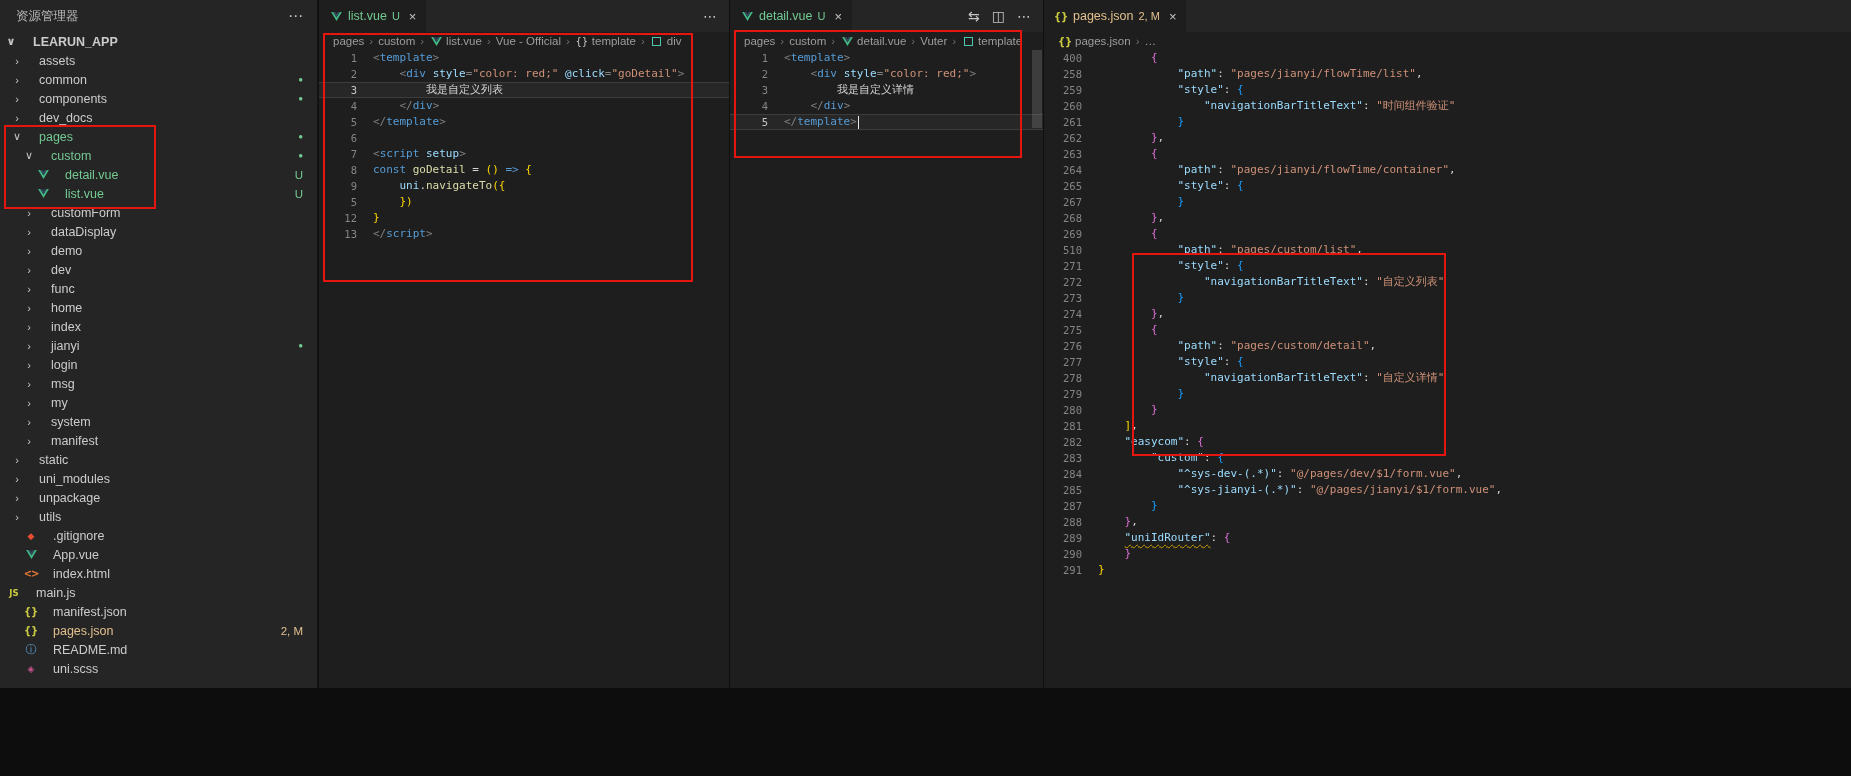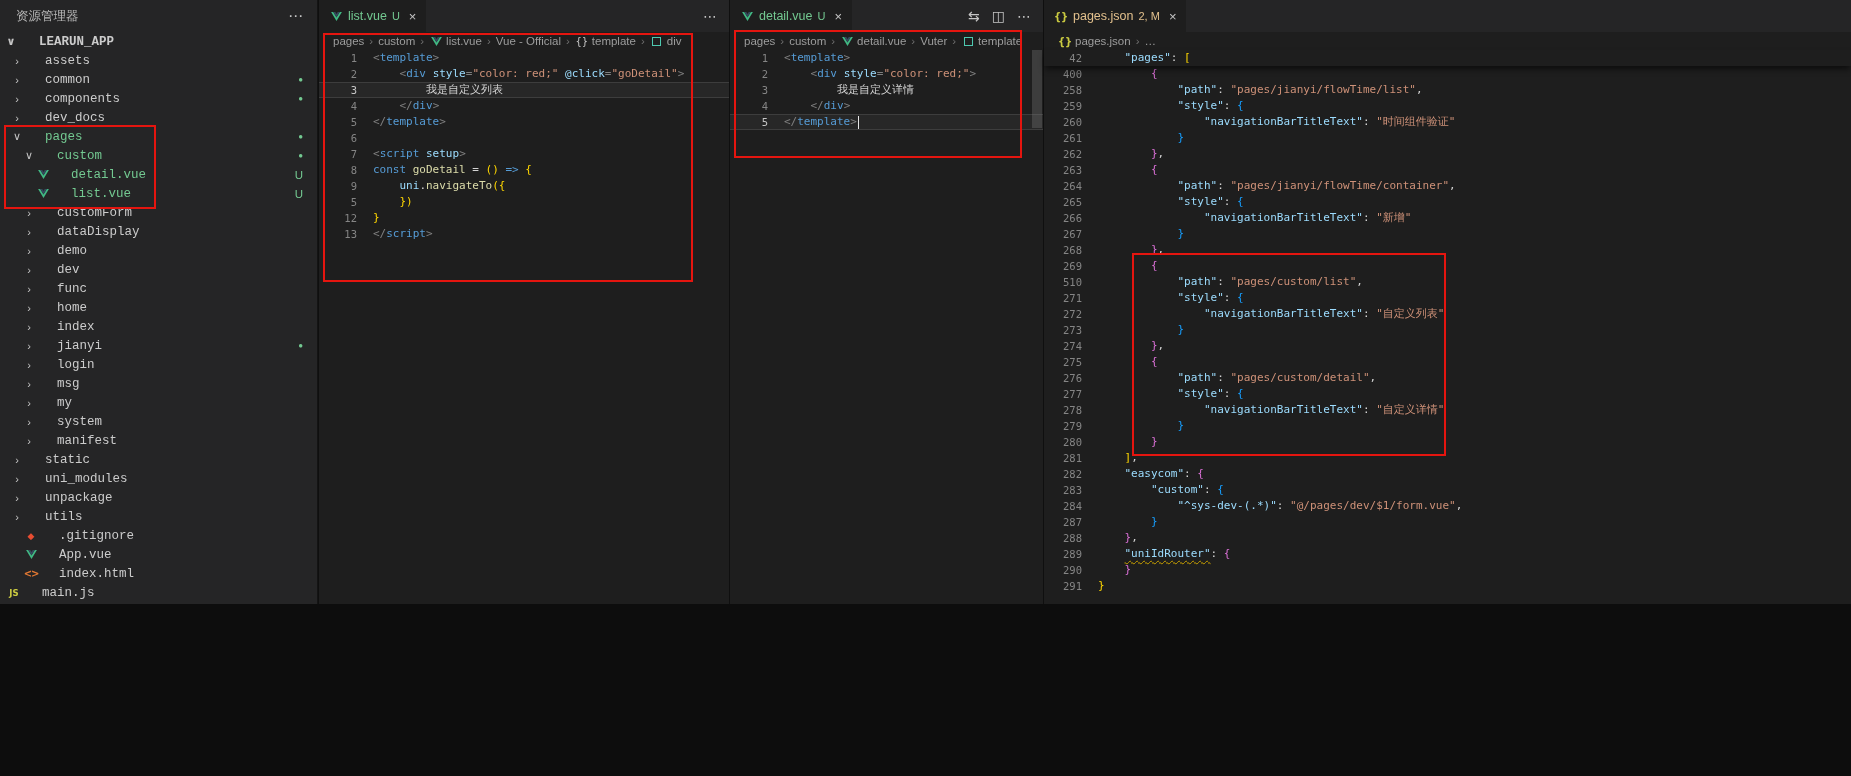--- a/index.html
+++ b/index.html
@@ -1,29 +1,29 @@
 <!DOCTYPE html>
 <html><head>
 <meta charset="utf-8">
 <style>
   html,body{margin:0;padding:0;background:#0d0d0d;}
-  .app{width:1851px;height:604px;display:flex;background:#1e1e1e;position:relative;overflow:hidden;
+  .app{width:1851px;height:688px;display:flex;background:#1e1e1e;position:relative;overflow:hidden;
        font-family:"Liberation Sans","DejaVu Sans",sans-serif;color:#cccccc;}
   
   .sidebar{width:317px;flex:none;background:#252526;position:relative;border-right:1px solid #141414;}
   .sb-header{height:32px;display:flex;align-items:center;justify-content:space-between;
              padding:0 14px 0 16px;font-size:12.5px;color:#bbbbbb;}
   .sb-more{font-size:15px;color:#c5c5c5;cursor:pointer;}
   .root-row{height:19px;display:flex;align-items:center;padding-left:4px;font-weight:bold;
             font-size:12.5px;color:#cccccc;cursor:pointer;}
   .tree{position:relative;}
   .trow{height:19px;display:flex;align-items:center;padding-right:14px;font-size:12.5px;
         color:#cccccc;cursor:pointer;white-space:nowrap;}
   .chev{width:14px;flex:none;text-align:center;color:#c5c5c5;font-size:11px;}
-  .tlabel{margin-left:21px;font-family:Liberation Mono, monospace;}
+  .tlabel{margin-left:15px;}
   .tbadge{margin-left:auto;font-size:11.5px;}
   .tbadge.dot{font-size:8px;}
   .c-added{color:#73c991;}
   .c-modified{color:#e2c08d;}
   
   .fi{display:inline-flex;width:14px;flex:none;justify-content:center;align-items:center;
       font-weight:bold;font-size:10px;font-family:"DejaVu Sans",sans-serif;}
   .fi svg{display:block;}
   .fi-braces-yellow{color:#cbcb41;font-size:10px;}
   .fi-braces{color:#c5c5c5;font-weight:normal;font-size:10px;}
@@ -450,24 +450,20 @@
           <span class="bc-item">
             <span class="fi fi-braces-yellow">{}</span>
             <span class="bc-label">pages.json</span>
           </span>
           <span class="bc-sep">›</span>
           <span class="bc-item">
             <span class="bc-label">…</span>
           </span>
         </div>
       <div class="code">
-          <div class="cl sticky">
-            <span class="ln">42</span>
-            <span class="ctext"><span class="tk-pl">    </span><span class="tk-key">"pages"</span><span class="tk-pl">: </span><span class="tk-b1">[</span></span>
-          </div>
           <div class="cl">
             <span class="ln">400</span>
             <span class="ctext"><span class="tk-pl">        </span><span class="tk-b2">{</span></span>
           </div>
           <div class="cl">
             <span class="ln">258</span>
             <span class="ctext"><span class="tk-pl">            </span><span class="tk-key">"path"</span><span class="tk-pl">: </span><span class="tk-str">"pages/jianyi/flowTime/list"</span><span class="tk-pl">,</span></span>
           </div>
           <div class="cl">
             <span class="ln">259</span>
@@ -491,24 +487,20 @@
           </div>
           <div class="cl">
             <span class="ln">264</span>
             <span class="ctext"><span class="tk-pl">            </span><span class="tk-key">"path"</span><span class="tk-pl">: </span><span class="tk-str">"pages/jianyi/flowTime/container"</span><span class="tk-pl">,</span></span>
           </div>
           <div class="cl">
             <span class="ln">265</span>
             <span class="ctext"><span class="tk-pl">            </span><span class="tk-key">"style"</span><span class="tk-pl">: </span><span class="tk-b3">{</span></span>
           </div>
           <div class="cl">
-            <span class="ln">266</span>
-            <span class="ctext"><span class="tk-pl">                </span><span class="tk-key">"navigationBarTitleText"</span><span class="tk-pl">: </span><span class="tk-str">"新增"</span></span>
-          </div>
-          <div class="cl">
             <span class="ln">267</span>
             <span class="ctext"><span class="tk-pl">            </span><span class="tk-b3">}</span></span>
           </div>
           <div class="cl">
             <span class="ln">268</span>
             <span class="ctext"><span class="tk-pl">        </span><span class="tk-b2">}</span><span class="tk-pl">,</span></span>
           </div>
           <div class="cl">
             <span class="ln">269</span>
             <span class="ctext"><span class="tk-pl">        </span><span class="tk-b2">{</span></span>
@@ -565,20 +557,24 @@
             <span class="ln">282</span>
             <span class="ctext"><span class="tk-pl">    </span><span class="tk-key">"easycom"</span><span class="tk-pl">: </span><span class="tk-b2">{</span></span>
           </div>
           <div class="cl">
             <span class="ln">283</span>
             <span class="ctext"><span class="tk-pl">        </span><span class="tk-key">"custom"</span><span class="tk-pl">: </span><span class="tk-b3">{</span></span>
           </div>
           <div class="cl">
             <span class="ln">284</span>
             <span class="ctext"><span class="tk-pl">            </span><span class="tk-key">"^sys-dev-(.*)"</span><span class="tk-pl">: </span><span class="tk-str">"@/pages/dev/$1/form.vue"</span><span class="tk-pl">,</span></span>
+          </div>
+          <div class="cl">
+            <span class="ln">285</span>
+            <span class="ctext"><span class="tk-pl">            </span><span class="tk-key">"^sys-jianyi-(.*)"</span><span class="tk-pl">: </span><span class="tk-str">"@/pages/jianyi/$1/form.vue"</span><span class="tk-pl">,</span></span>
           </div>
           <div class="cl">
             <span class="ln">287</span>
             <span class="ctext"><span class="tk-pl">        </span><span class="tk-b3">}</span></span>
           </div>
           <div class="cl">
             <span class="ln">288</span>
             <span class="ctext"><span class="tk-pl">    </span><span class="tk-b2">}</span><span class="tk-pl">,</span></span>
           </div>
           <div class="cl">

